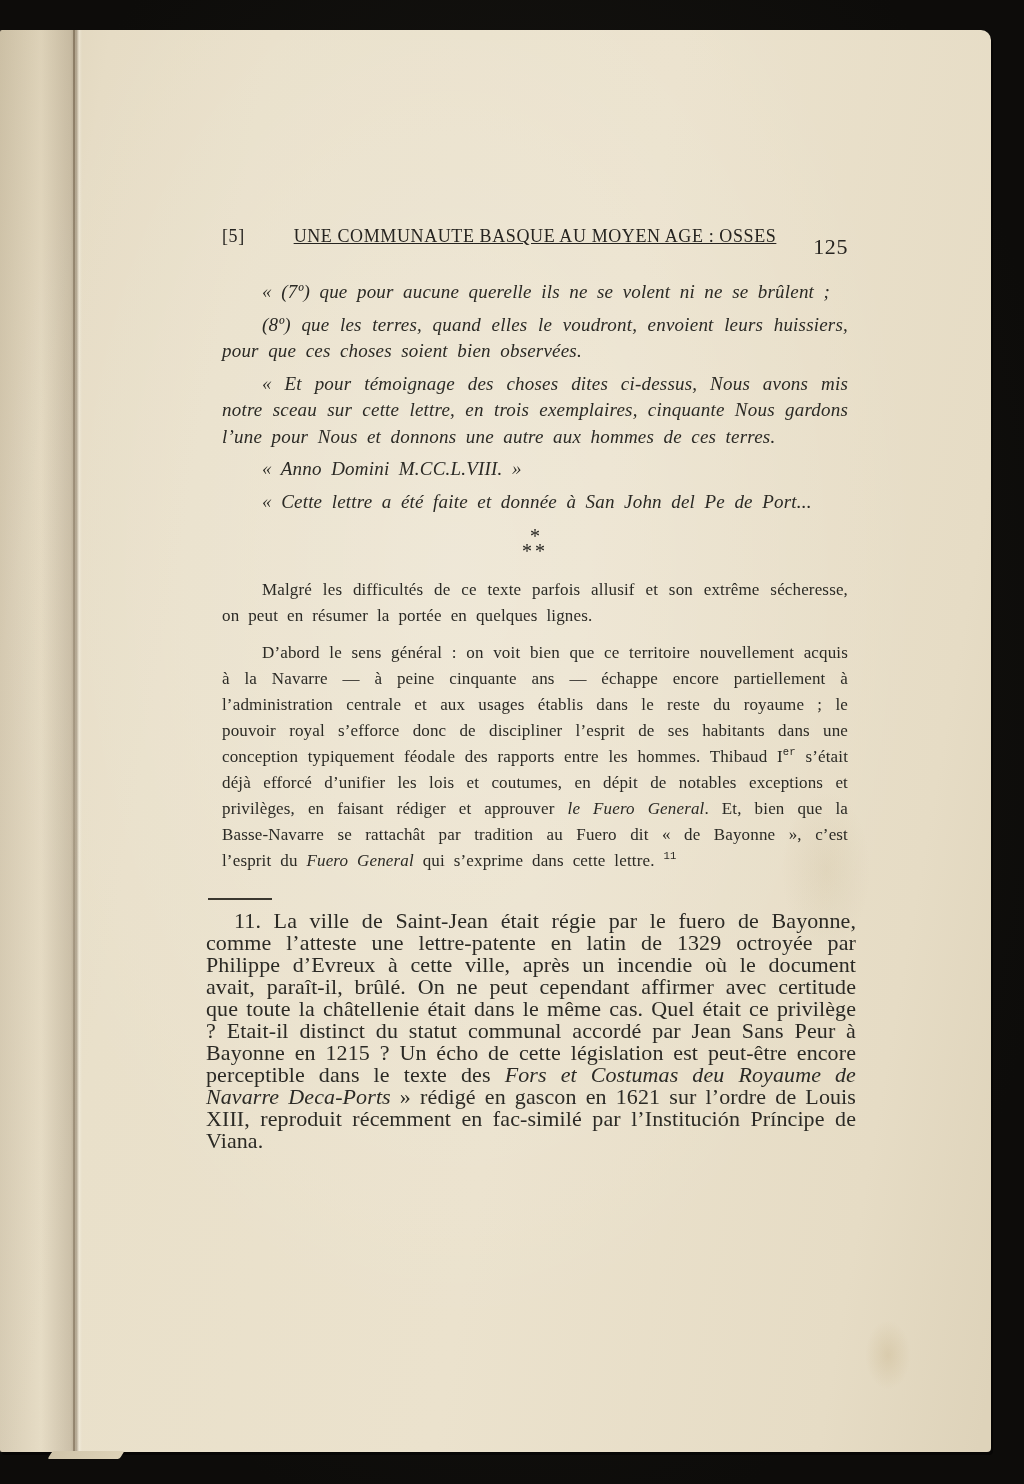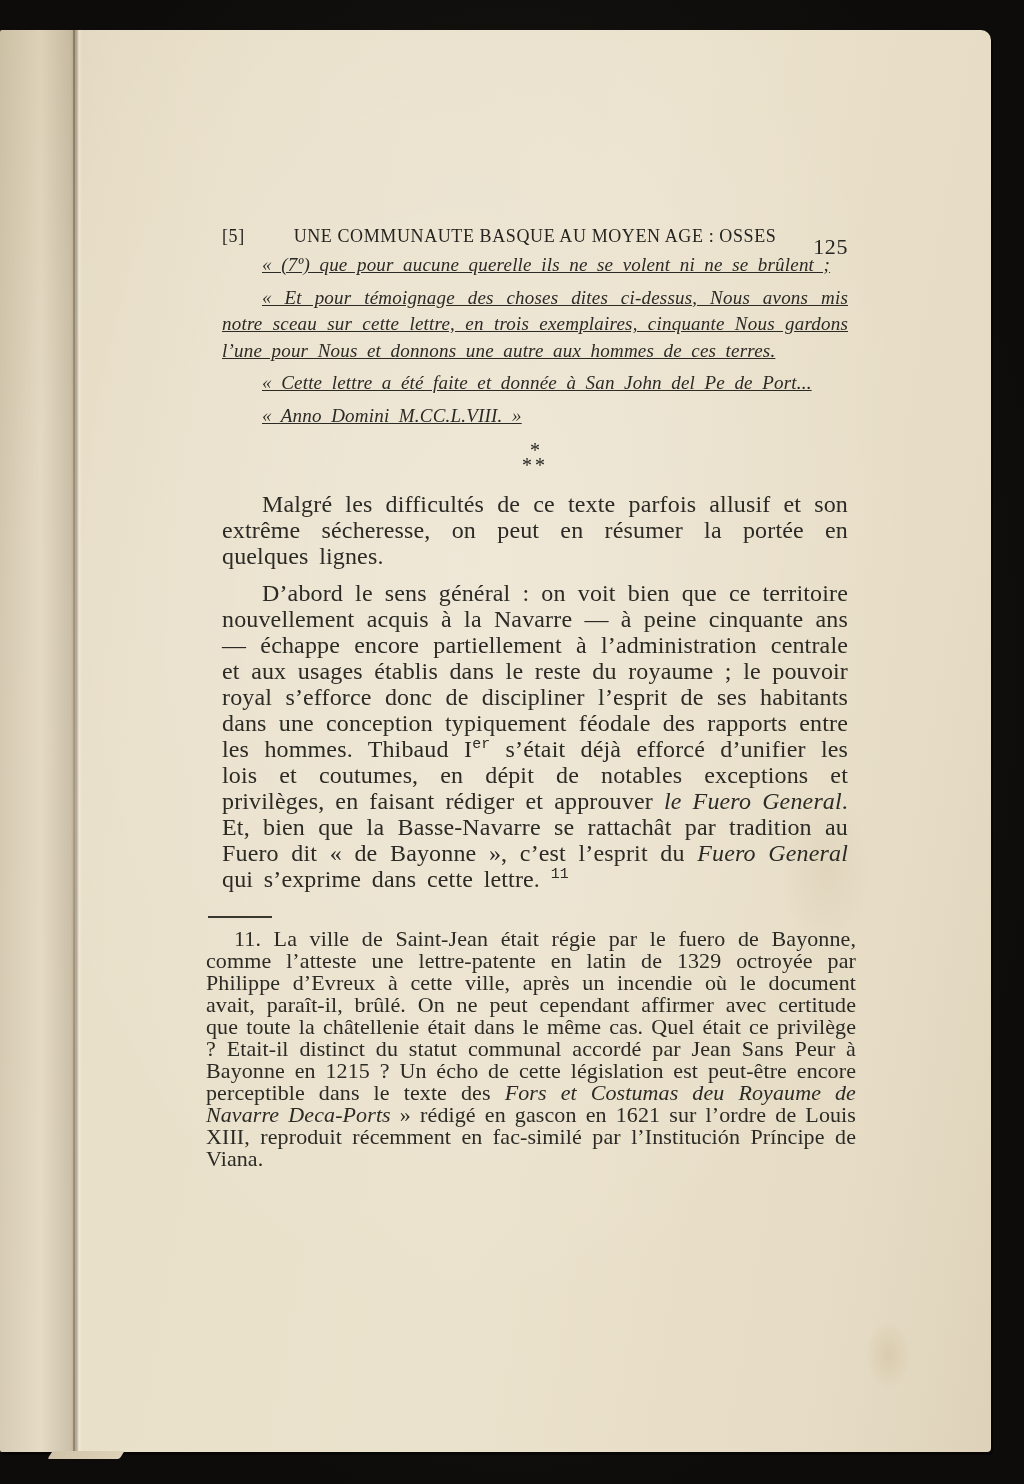--- a/index.html
+++ b/index.html
@@ -44,37 +44,37 @@
     transform:skewX(-32deg);border-radius:2px;
   }
   .stain{position:absolute;border-radius:50%;pointer-events:none;}
   .stain.s1{right:80px;top:1290px;width:46px;height:70px;background:radial-gradient(ellipse, rgba(170,140,80,0.18), rgba(170,140,80,0) 70%);}
   .stain.s2{right:120px;top:760px;width:90px;height:160px;background:radial-gradient(ellipse, rgba(160,135,85,0.10), rgba(160,135,85,0) 70%);}
 
   .content{position:absolute;left:222px;top:196px;width:626px;}
 
   .page-header{position:relative;height:26px;font-size:18px;letter-spacing:0.6px;color:#262420;}
   .page-header .marker{position:absolute;left:0;top:0;}
-  .page-header .ptitle{display:block;text-align:center;}
+  .page-header .ptitle{display:block;text-align:center;text-decoration:underline;}
   .page-header .pnum{position:absolute;right:0;top:8px;font-size:22px;}
 
-  .quote-block{text-decoration:underline;}
+  .quote-block{margin-top:27px;}
   .quote-block p{
     font-style:italic;font-size:19px;line-height:26.5px;
     margin:0 0 6px 0;text-indent:40px;text-align:justify;
     word-spacing:4.5px;letter-spacing:0.2px;
   }
   .asterism{
     text-align:center;margin:14px 0 18px 0;font-size:20px;line-height:15px;color:#23221e;
   }
   .asterism span{display:block;}
   .asterism .btm{letter-spacing:3px;}
 
   .body-block p{
-    font-size:24px;line-height:26px;margin:0 0 11px 0;
+    font-size:17px;line-height:26px;margin:0 0 11px 0;
     text-indent:40px;text-align:justify;
     word-spacing:4.5px;letter-spacing:0.15px;
   }
   .it{font-style:italic;}
   sup{font-size:0.62em;vertical-align:super;line-height:0;font-family:Liberation Mono, monospace;}
 
   .fn-rule{
     width:64px;height:0;border-top:2px solid #3a372f;
     margin:24px 0 10px -14px;
   }
@@ -98,23 +98,24 @@
     <div class="content">
 
       <div class="page-header">
         <span class="marker">[5]</span>
         <span class="ptitle">UNE COMMUNAUTE BASQUE AU MOYEN AGE : OSSES</span>
         <span class="pnum">125</span>
       </div>
 
       <section class="quote-block">
           <p>« (7º) que pour aucune querelle ils ne se volent ni ne se brûlent ;</p>
+          <p>(8º) que les terres, quand elles le voudront, envoient leurs huissiers, pour que ces choses soient bien observées.</p>
           <p>« Et pour témoignage des choses dites ci-dessus, Nous avons mis notre sceau sur cette lettre, en trois exemplaires, cinquante Nous gardons l’une pour Nous et donnons une autre aux hommes de ces terres.</p>
+          <p>« Anno Domini M.CC.L.VIII. »</p>
           <p>« Cette lettre a été faite et donnée à San John del Pe de Port...</p>
-          <p>« Anno Domini M.CC.L.VIII. »</p>
         </section>
 
       <div class="asterism">
         <span class="top">*</span>
         <span class="btm">**</span>
       </div>
 
       <section class="body-block">
         <p>Malgré les difficultés de ce texte parfois allusif et son extrême sécheresse, on peut en résumer la portée en quelques lignes.</p>
         <p><span>D’abord le sens général : on voit bien que ce territoire nouvellement acquis à la Navarre — à peine cinquante ans — échappe encore partiellement à l’administration centrale et aux usages établis dans le reste du royaume ; le pouvoir royal s’efforce donc de discipliner l’esprit de ses habitants dans une conception typiquement féodale des rapports entre les hommes. Thibaud I</span><sup>er</sup><span> s’était déjà efforcé d’unifier les lois et coutumes, en dépit de notables exceptions et privilèges, en faisant rédiger et approuver </span><span class="it">le Fuero General</span><span>. Et, bien que la Basse-Navarre se rattachât par tradition au Fuero dit « de Bayonne », c’est l’esprit du </span><span class="it">Fuero General</span><span> qui s’exprime dans cette lettre. </span><sup>11</sup></p>

